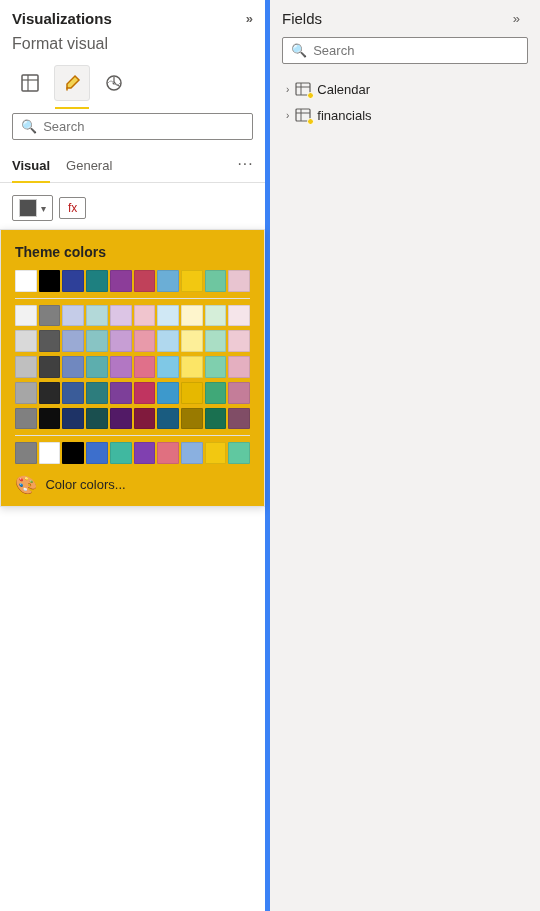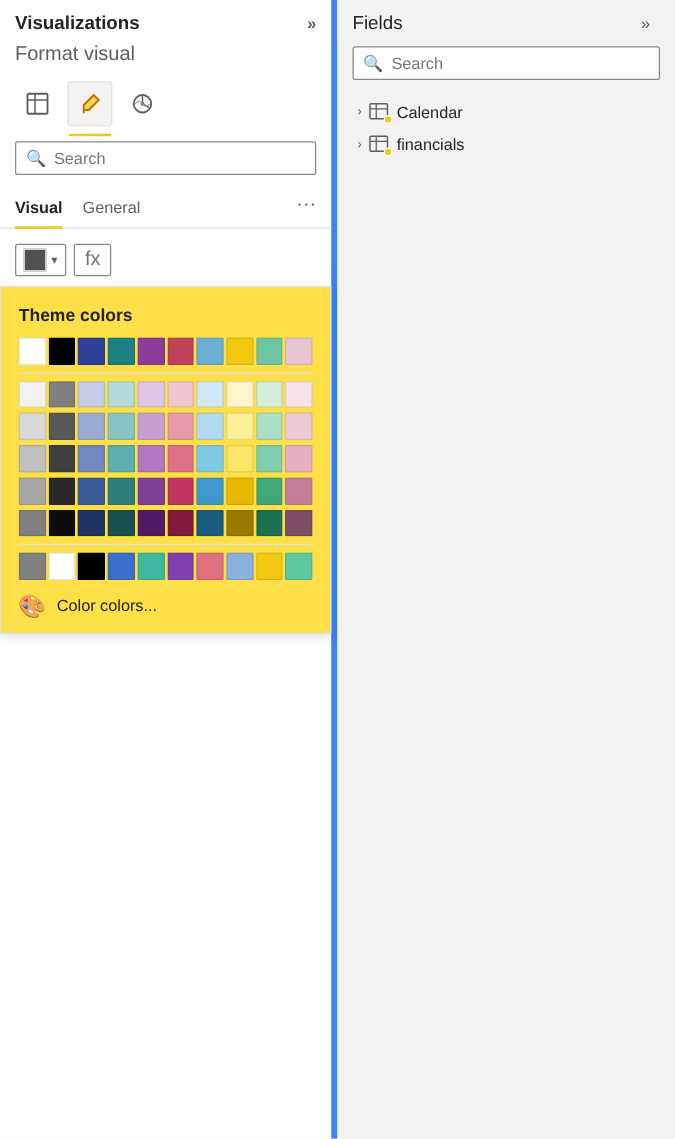--- a/index.html
+++ b/index.html
@@ -179,28 +179,28 @@
     .chevron-down {
       font-size: 10px;
       color: #605e5c;
     }
 
     .fx-btn {
       border: 1px solid #8a8886;
       border-radius: 2px;
       padding: 3px 8px;
       cursor: pointer;
-      font-size: 16px;
-      color: #737373;
+      font-size: 12px;
+      color: #b91c1c;
       background: #fff;
     }
 
     
     .color-picker-dropdown {
-      background: #fde047;
+      background: #eab308;
       border: 1px solid #e0e0e0;
       box-shadow: 0 2px 8px rgba(0,0,0,0.15);
       padding: 14px 14px 10px 14px;
       margin: 0 0 0 0;
       width: 100%;
     }
 
     .theme-colors-label {
       font-size: 14px;
       font-weight: 600;

